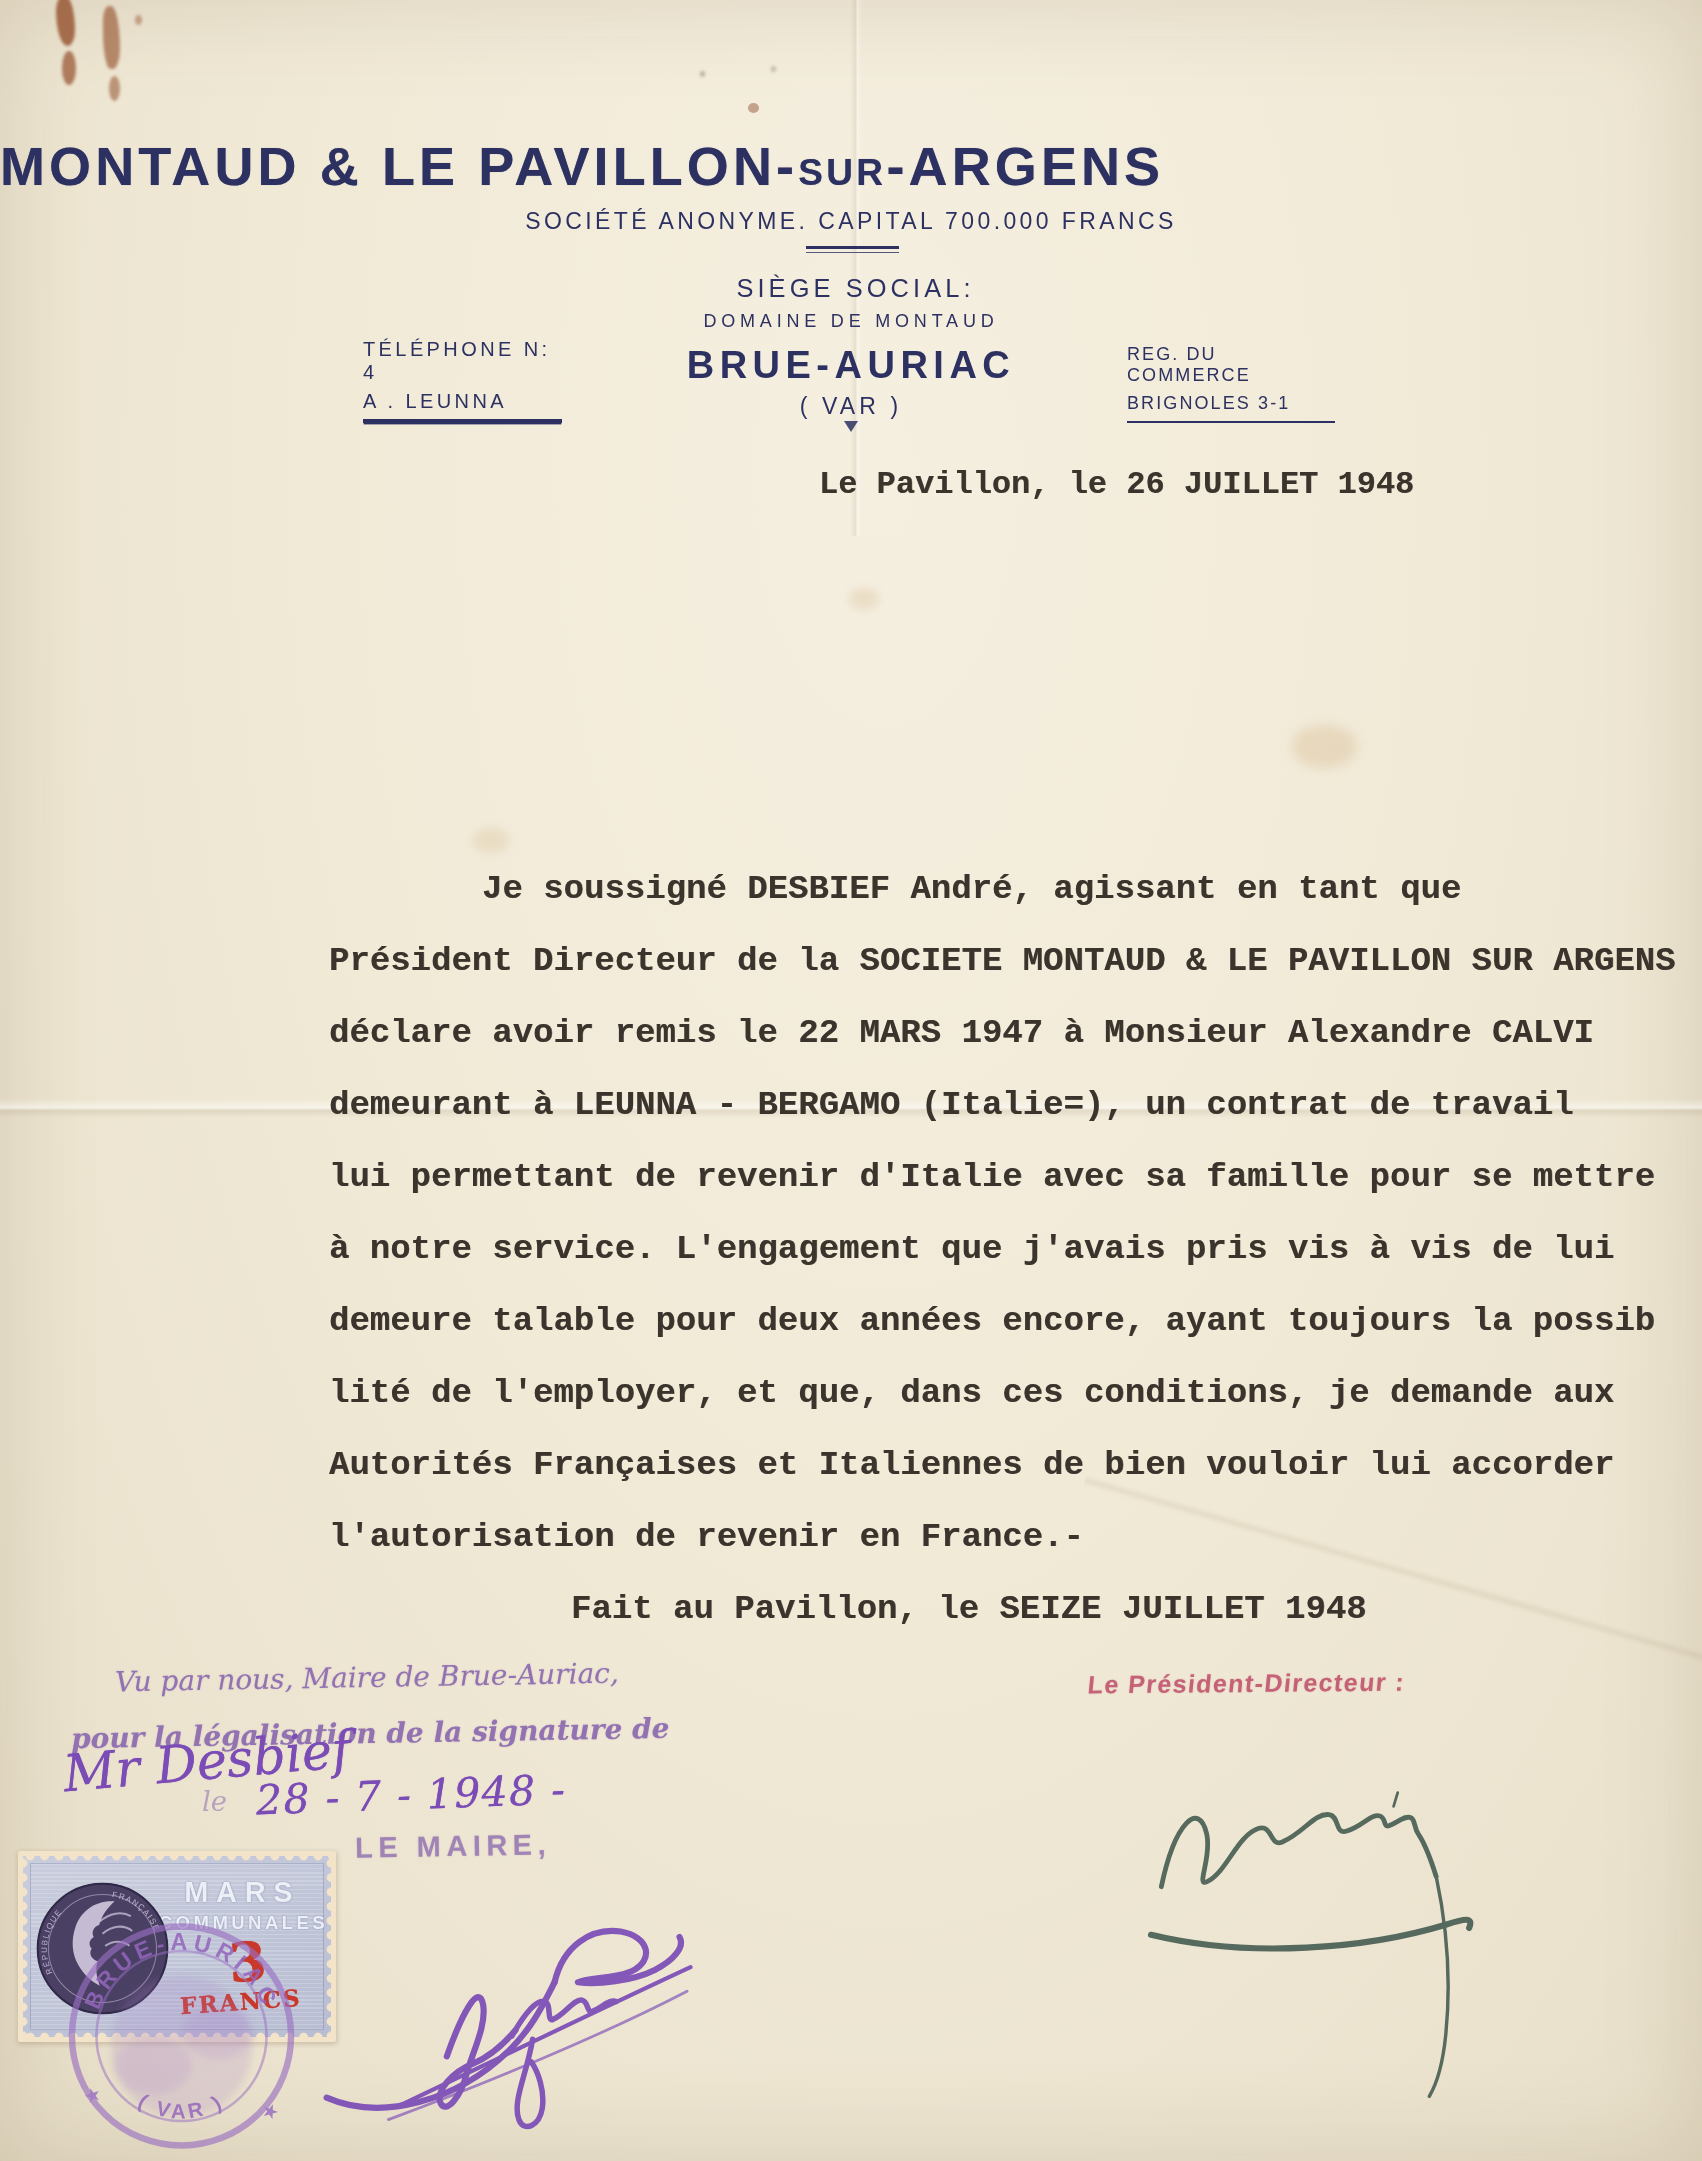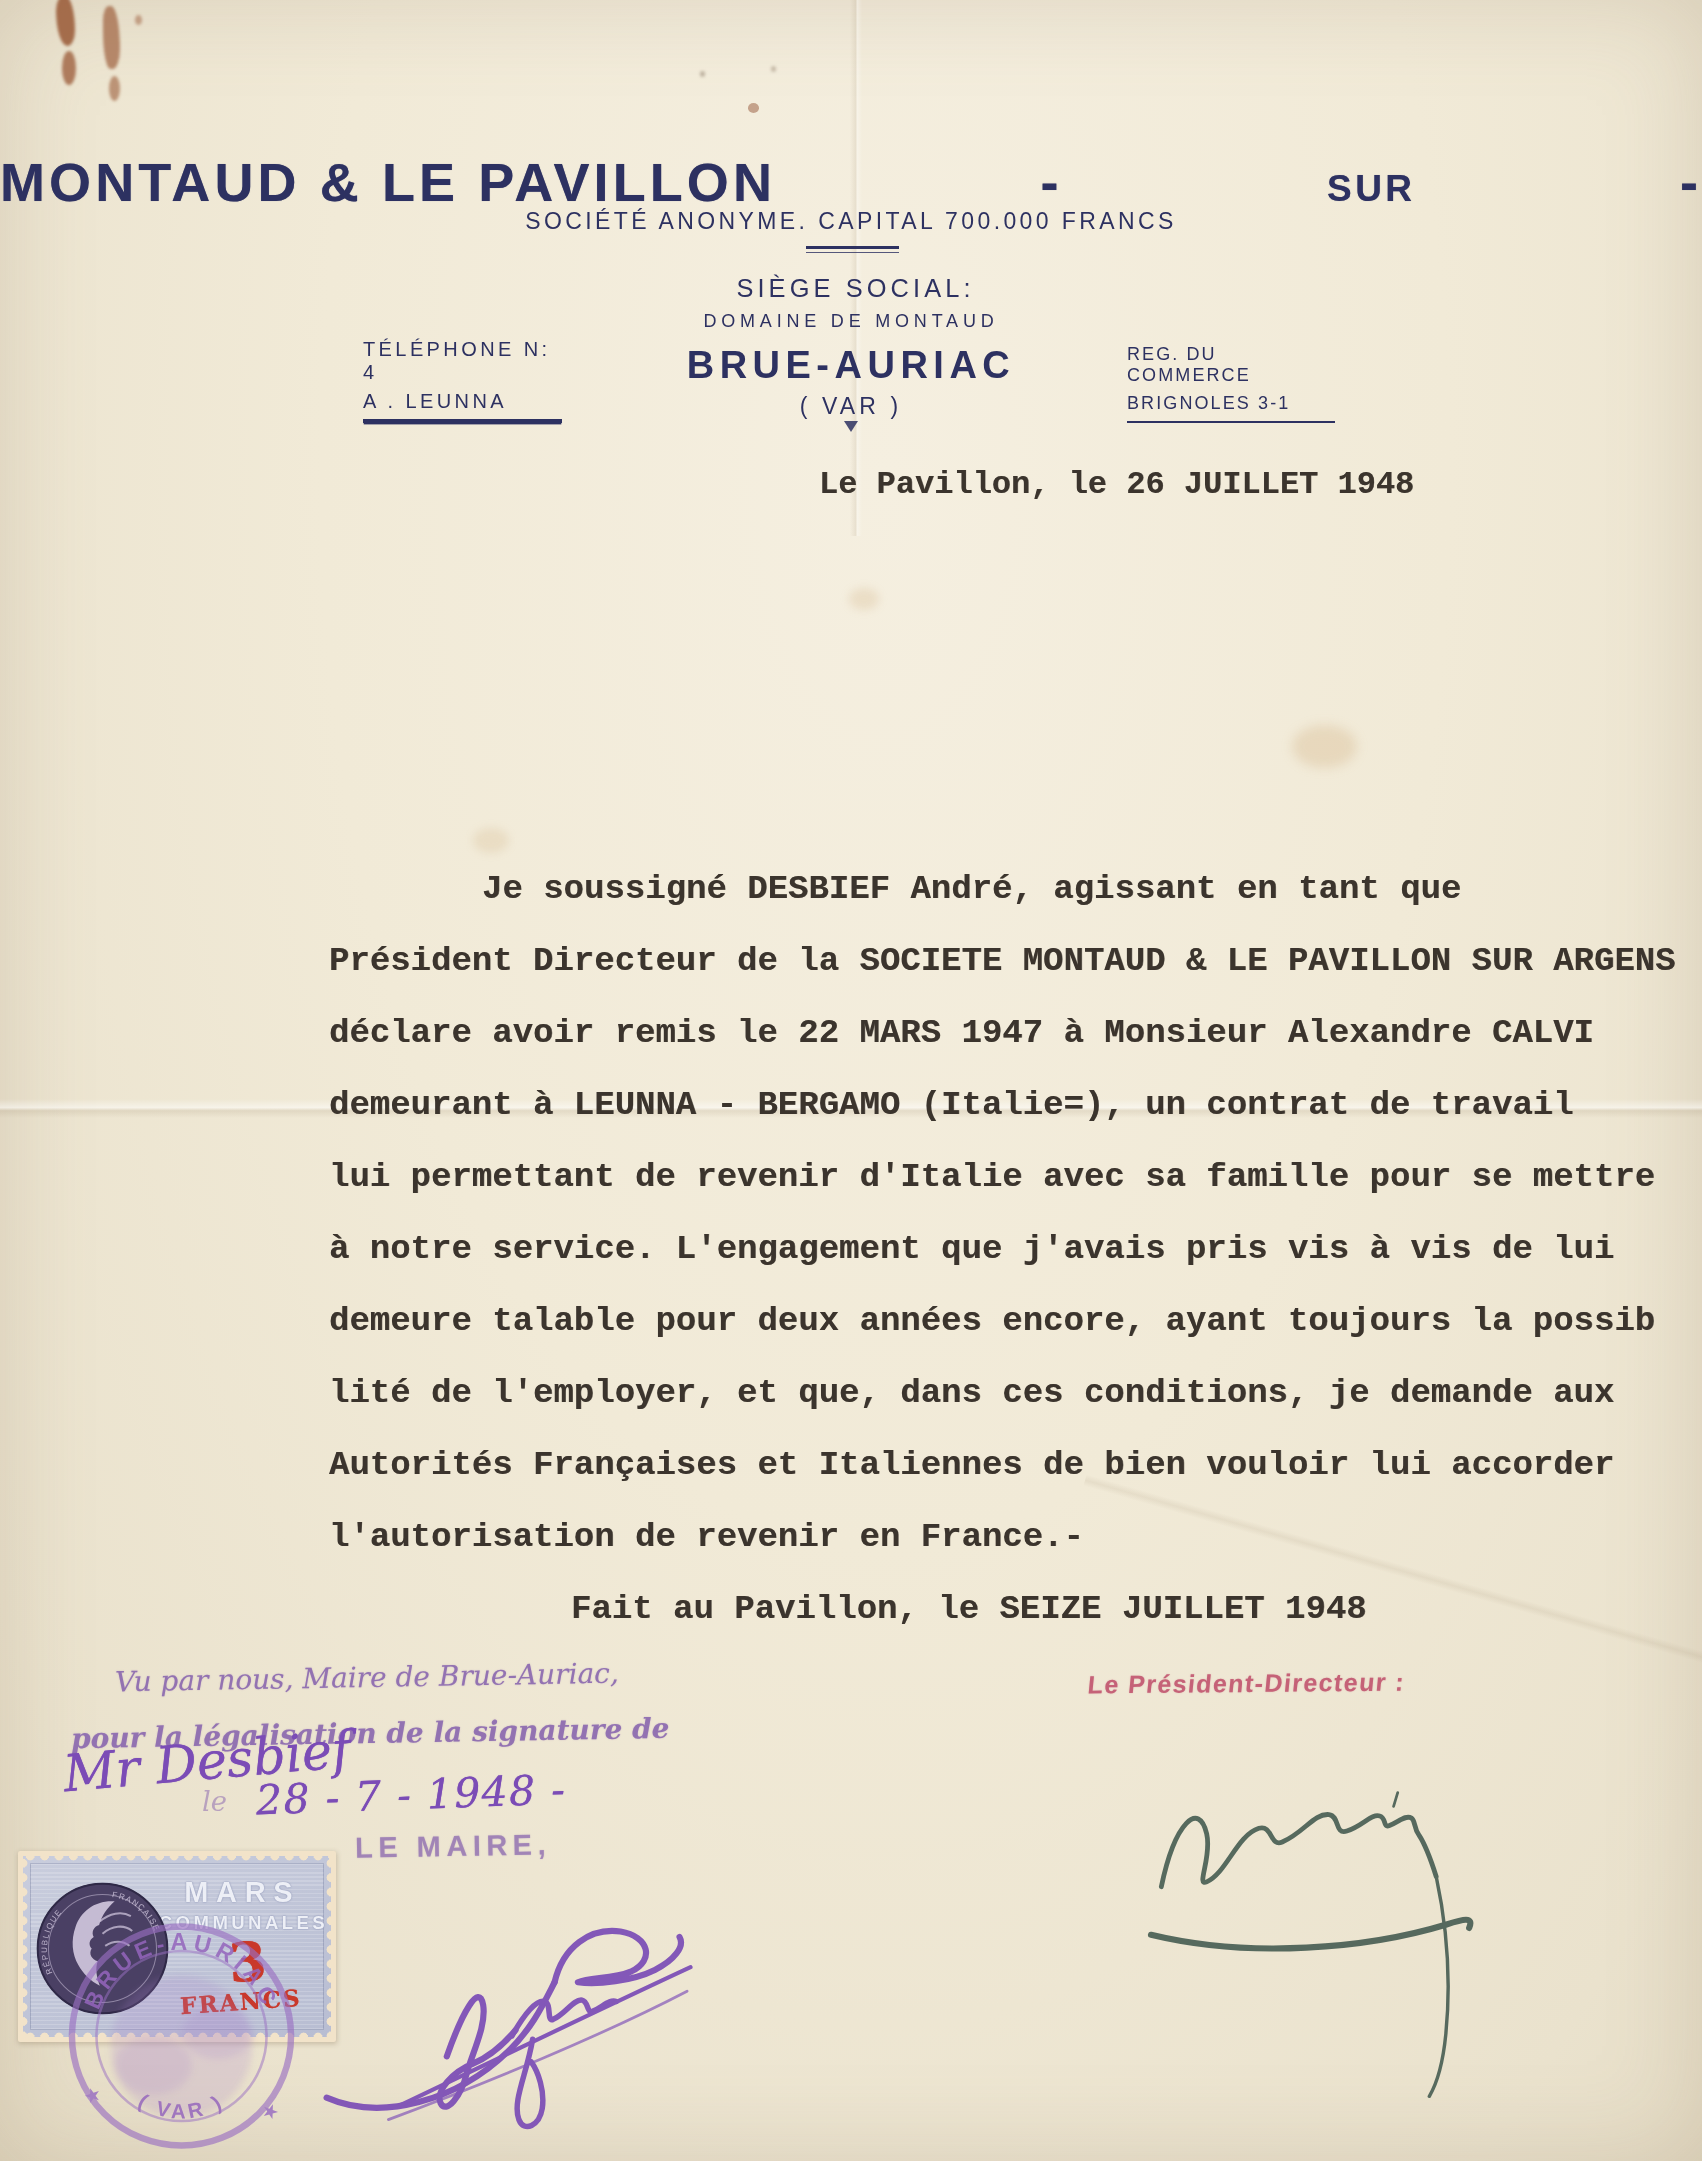--- a/index.html
+++ b/index.html
@@ -22,22 +22,22 @@
   .fox-2{left:849px;top:588px;width:30px;height:22px;background:rgba(195,150,90,.18);border-radius:50%;filter:blur(4.1px);}
   .fox-3{left:473px;top:828px;width:36px;height:25px;background:rgba(195,150,90,.16);border-radius:50%;filter:blur(4.1px);}
   .pin-1{left:700px;top:71px;width:4.8px;height:5.5px;background:rgba(120,100,80,.4);border-radius:50%;}
   .pin-2{left:771px;top:66px;width:4.8px;height:5.5px;background:rgba(120,100,80,.35);border-radius:50%;}
   .crease-h{position:absolute;left:0;right:0;top:1099px;height:19px;
     background:linear-gradient(180deg, rgba(255,255,255,0) 0%, rgba(255,255,255,.5) 45%, rgba(150,130,100,.16) 62%, rgba(0,0,0,0) 100%);}
   .crease-v{position:absolute;left:850px;top:0;width:12.4px;height:536px;
     background:linear-gradient(90deg, transparent, rgba(150,130,100,.13) 46%, rgba(255,255,255,.32) 62%, transparent);}
   .crease-d{position:absolute;left:1072px;top:1567px;width:674px;height:12.4px;transform:rotate(16deg);
     background:linear-gradient(180deg, transparent, rgba(150,130,100,.12), transparent);}
-  .title-row{position:absolute;left:0;right:0;top:135px;display:flex;justify-content:space-between;align-items:baseline;
-    font-weight:600;letter-spacing:4.1px;font-size:54px;color:#2d3161;text-shadow:0 0 0.7px rgba(45,49,97,.6);margin-top:16px;}
+  .title-row{position:absolute;left:0;right:0;top:135px;display:flex;justify-content:flex-start;align-items:baseline;
+    font-weight:600;letter-spacing:4.1px;font-size:54px;color:#2d3161;text-shadow:0 0 0.7px rgba(45,49,97,.6);}
   .title-small{font-size:37px;letter-spacing:3.4px;}
   .subtitle{position:absolute;left:0;right:0;top:208px;text-align:center;font-size:23px;letter-spacing:3.4px;
     color:#2d3161;font-weight:500;}
   .divider{position:absolute;left:806px;top:246px;width:93px;}
   .divider .l1{height:3.4px;background:#2d3161;}
   .divider .l2{height:1.4px;background:#2d3161;margin-top:2.7px;opacity:.8;}
   .siege-label{position:absolute;left:0;right:15px;top:274px;text-align:center;font-size:25.4px;letter-spacing:4.1px;color:#2d3161;padding-left:24px;}
   .siege-domaine{position:absolute;left:0;right:0;top:311px;text-align:center;font-size:18px;letter-spacing:4.8px;color:#2d3161;}
   .siege-commune{position:absolute;left:0;right:0;top:344px;text-align:center;font-size:38px;letter-spacing:5.5px;font-weight:700;color:#2d3161;}
   .siege-dept{position:absolute;left:0;right:0;top:393px;text-align:center;font-size:23px;letter-spacing:4.1px;color:#2d3161;}
@@ -117,20 +117,21 @@
   <div class="crease-h"></div>
   <div class="crease-v"></div>
   <div class="crease-d"></div>
 
   <header>
     <div class="title-row">
       <span>MONTAUD &amp; LE PAVILLON</span>
       <span>-</span>
       <span class="title-small">SUR</span>
       <span>-</span>
+      <span>ARGENS</span>
     </div>
     <div class="subtitle">SOCIÉTÉ ANONYME. CAPITAL 700.000 FRANCS</div>
     <div class="divider">
       <div class="l1"></div>
       <div class="l2"></div>
     </div>
     <div class="siege-label">SIÈGE SOCIAL:</div>
     <div class="siege-domaine">DOMAINE DE MONTAUD</div>
     <div class="siege-commune">BRUE-AURIAC</div>
     <div class="siege-dept">( VAR )</div>

